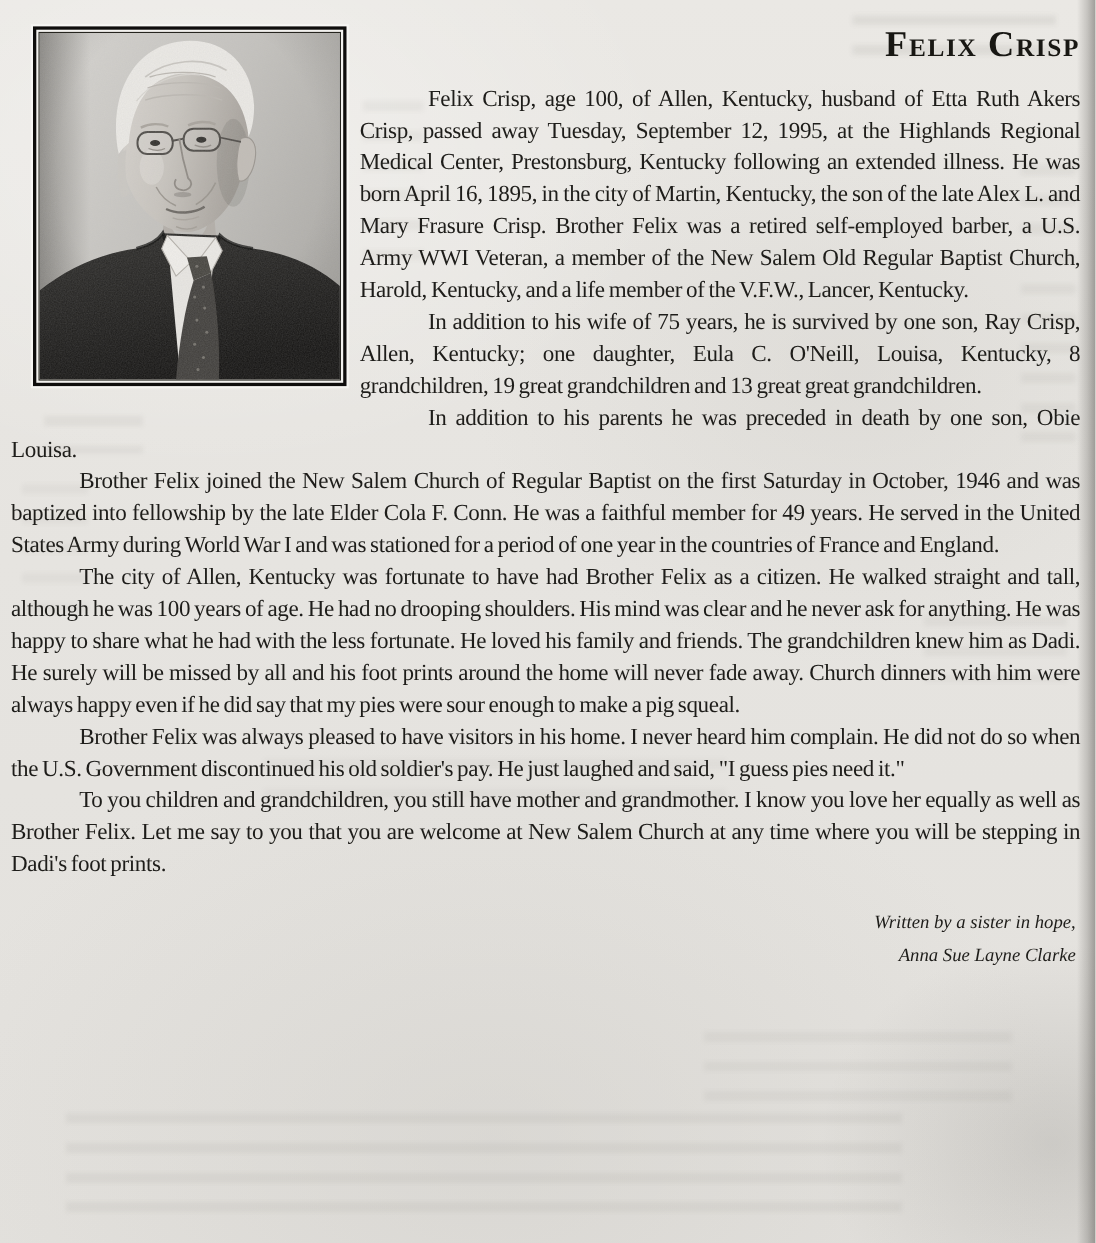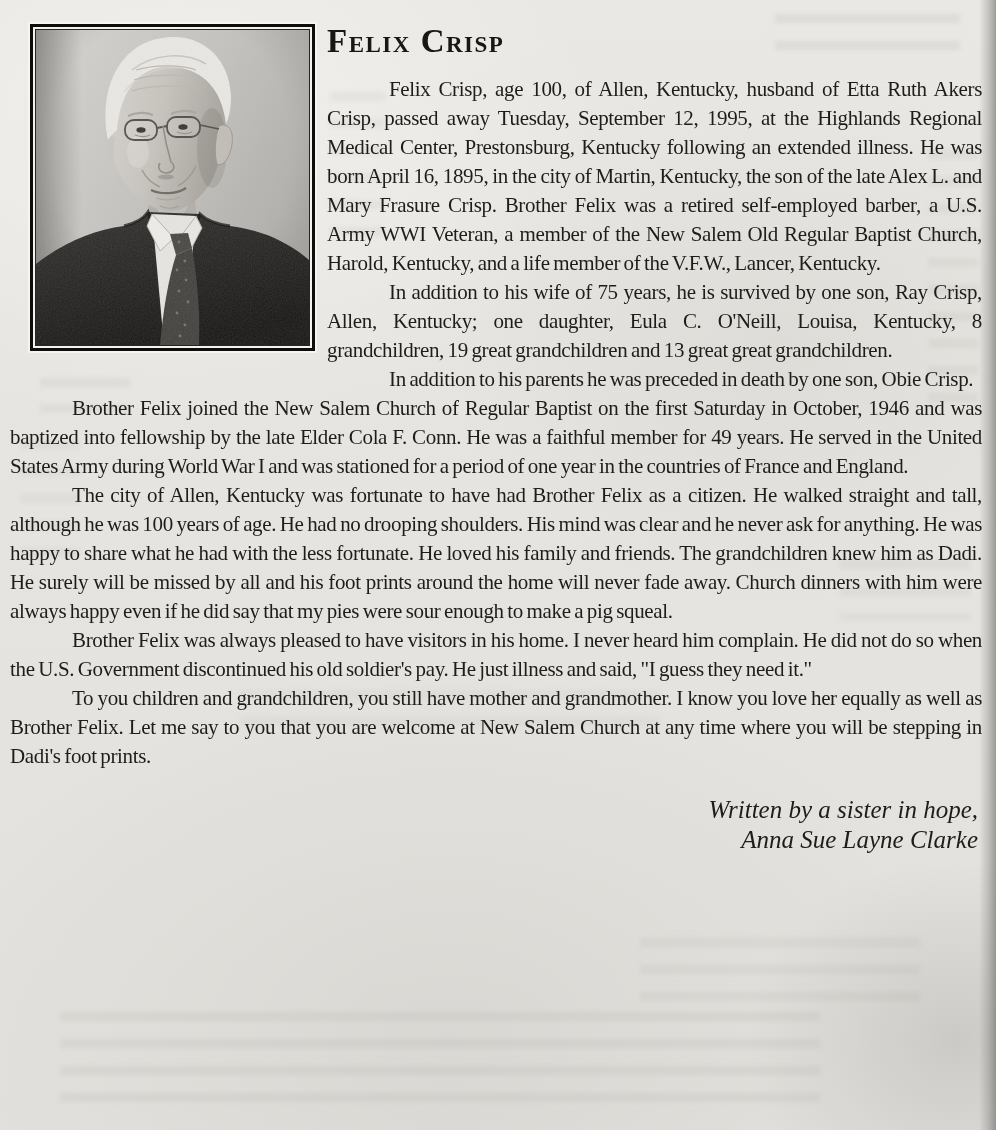--- a/index.html
+++ b/index.html
@@ -45,33 +45,33 @@
     background:#f3f2ef;
     box-shadow:0 0 0 2px rgba(250,250,247,0.7);
     margin:2px 12px 16px 20px;
   }
   .photo-frame svg { display:block; outline:1px solid #26251f; }
 
   h1.title {
     margin:0 0 15px 0;
     font-size:33px; line-height:38px; font-weight:bold;
     font-variant:small-caps; letter-spacing:1.5px;
-    text-align:left; color:#181713;
+    text-align:right; color:#181713;
   }
   .body-text p {
     margin:0;
     text-indent:62px;
     text-align:justify;
     font-size:21px; line-height:29px;
     letter-spacing:-0.35px; word-spacing:-1.3px;
   }
   .signature {
     margin:24px 4px 0 0;
     text-align:right; font-style:italic;
-    font-size:25px; line-height:30px;
+    font-size:17px; line-height:30px;
   }
 </style>
 </head>
 <body>
 
 <div class="page">
 
   <div class="bleed" style="left:775px; top:14px;  width:185px; height:44px;  opacity:.75;"></div>
   <div class="bleed" style="left:330px; top:92px;  width:55px;  height:150px; opacity:.5;"></div>
   <div class="bleed" style="left:928px; top:150px; width:50px;  height:260px; opacity:.55;"></div>
@@ -180,24 +180,24 @@
 
         <rect width="273" height="315" filter="url(#grainF)" opacity="0.5"></rect>
       </svg>
     </div>
 
     <h1 class="title">Felix Crisp</h1>
 
     <div class="body-text">
         <p>Felix Crisp, age 100, of Allen, Kentucky, husband of Etta Ruth Akers Crisp, passed away Tuesday, September 12, 1995, at the Highlands Regional Medical Center, Prestonsburg, Kentucky following an extended illness. He was born April 16, 1895, in the city of Martin, Kentucky, the son of the late Alex L. and Mary Frasure Crisp. Brother Felix was a retired self-employed barber, a U.S. Army WWI Veteran, a member of the New Salem Old Regular Baptist Church, Harold, Kentucky, and a life member of the V.F.W., Lancer, Kentucky.</p>
         <p>In addition to his wife of 75 years, he is survived by one son, Ray Crisp, Allen, Kentucky; one daughter, Eula C. O'Neill, Louisa, Kentucky, 8 grandchildren, 19 great grandchildren and 13 great great grandchildren.</p>
-        <p>In addition to his parents he was preceded in death by one son, Obie Crisp.</p>
+        <p>In addition to his parents he was preceded in death by one son, Obie Louisa.</p>
         <p>Brother Felix joined the New Salem Church of Regular Baptist on the first Saturday in October, 1946 and was baptized into fellowship by the late Elder Cola F. Conn. He was a faithful member for 49 years. He served in the United States Army during World War I and was stationed for a period of one year in the countries of France and England.</p>
         <p>The city of Allen, Kentucky was fortunate to have had Brother Felix as a citizen. He walked straight and tall, although he was 100 years of age. He had no drooping shoulders. His mind was clear and he never ask for anything. He was happy to share what he had with the less fortunate. He loved his family and friends. The grandchildren knew him as Dadi. He surely will be missed by all and his foot prints around the home will never fade away. Church dinners with him were always happy even if he did say that my pies were sour enough to make a pig squeal.</p>
-        <p>Brother Felix was always pleased to have visitors in his home. I never heard him complain. He did not do so when the U.S. Government discontinued his old soldier's pay. He just illness and said, "I guess they need it."</p>
+        <p>Brother Felix was always pleased to have visitors in his home. I never heard him complain. He did not do so when the U.S. Government discontinued his old soldier's pay. He just laughed and said, "I guess pies need it."</p>
         <p>To you children and grandchildren, you still have mother and grandmother. I know you love her equally as well as Brother Felix. Let me say to you that you are welcome at New Salem Church at any time where you will be stepping in Dadi's foot prints.</p>
       </div>
 
     <div class="signature">
       <div>Written by a sister in hope,</div>
       <div>Anna Sue Layne Clarke</div>
     </div>
 
   </div>
 

